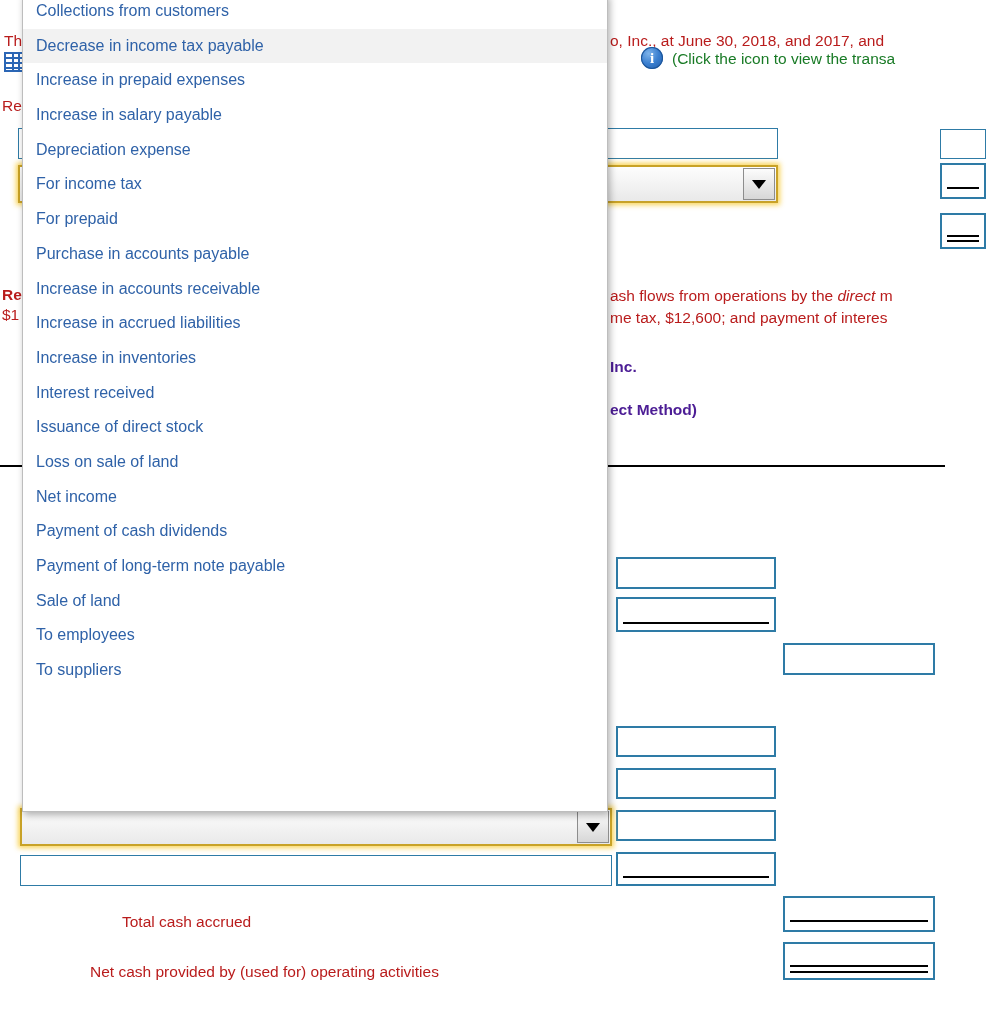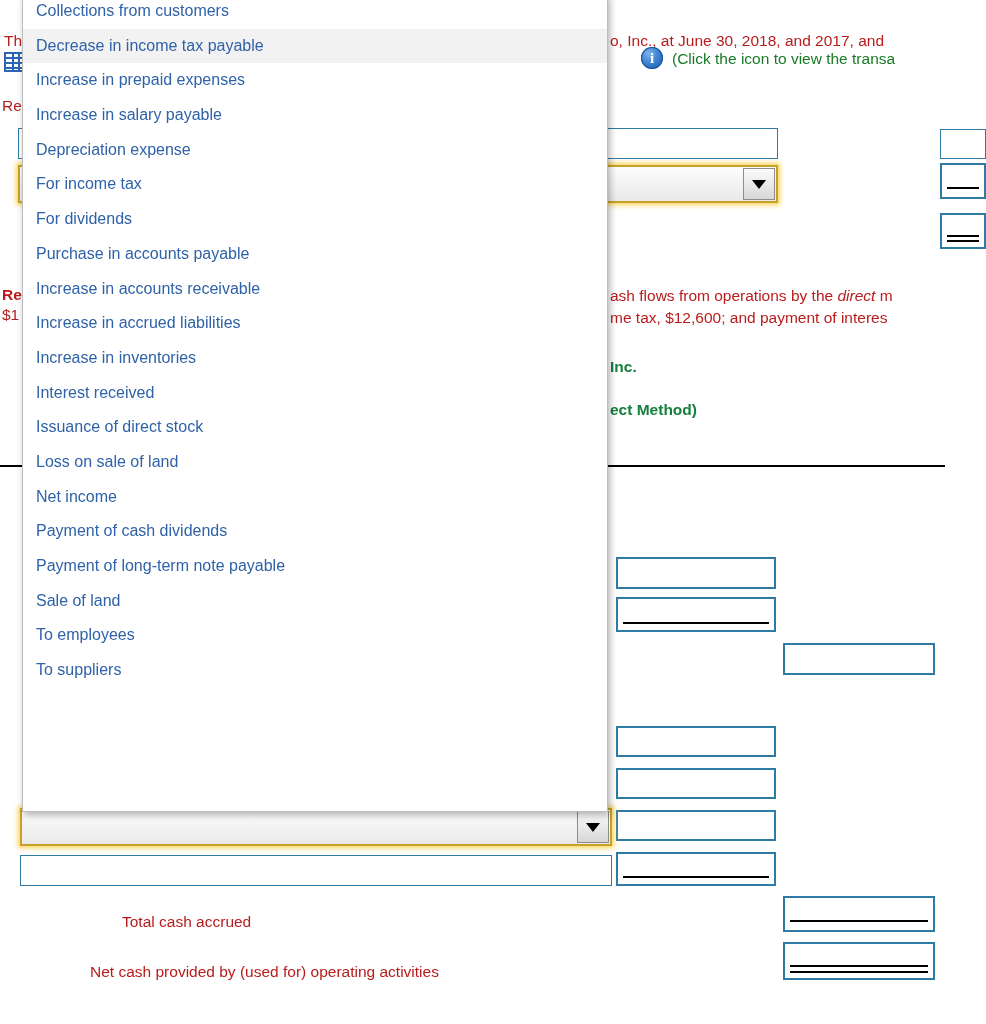--- a/index.html
+++ b/index.html
@@ -26,21 +26,21 @@
   .bg-text {
     position: absolute;
     white-space: nowrap;
     font-size: 15.5px;
     line-height: 19px;
     color: #b91c1c;
   }
   .bold { font-weight: bold; }
   .ital { font-style: italic; }
   .green { color: #187a25; }
-  .hdr-bold { font-weight: bold; color: #15803d; }
+  .hdr-bold { font-weight: bold; color: #4c1d95; }
 
   
   .info-icon {
     position: absolute;
     width: 22px;
     height: 22px;
     border-radius: 50%;
     background: radial-gradient(circle at 35% 30%, #7fb4ea 0%, #3a7fd0 48%, #1f5ba8 100%);
     box-shadow: inset 0 0 0 1px #1c5599;
   }
@@ -261,21 +261,21 @@
 
 </div>
 
 <div id="dropdown">
     <div class="dd-item">Collections from customers</div>
     <div class="dd-item sel-hl">Decrease in income tax payable</div>
     <div class="dd-item">Increase in prepaid expenses</div>
     <div class="dd-item">Increase in salary payable</div>
     <div class="dd-item">Depreciation expense</div>
     <div class="dd-item">For income tax</div>
-    <div class="dd-item">For dividends</div>
+    <div class="dd-item">For prepaid</div>
     <div class="dd-item">Purchase in accounts payable</div>
     <div class="dd-item">Increase in accounts receivable</div>
     <div class="dd-item">Increase in accrued liabilities</div>
     <div class="dd-item">Increase in inventories</div>
     <div class="dd-item">Interest received</div>
     <div class="dd-item">Issuance of direct stock</div>
     <div class="dd-item">Loss on sale of land</div>
     <div class="dd-item">Net income</div>
     <div class="dd-item">Payment of cash dividends</div>
     <div class="dd-item">Payment of long-term note payable</div>

